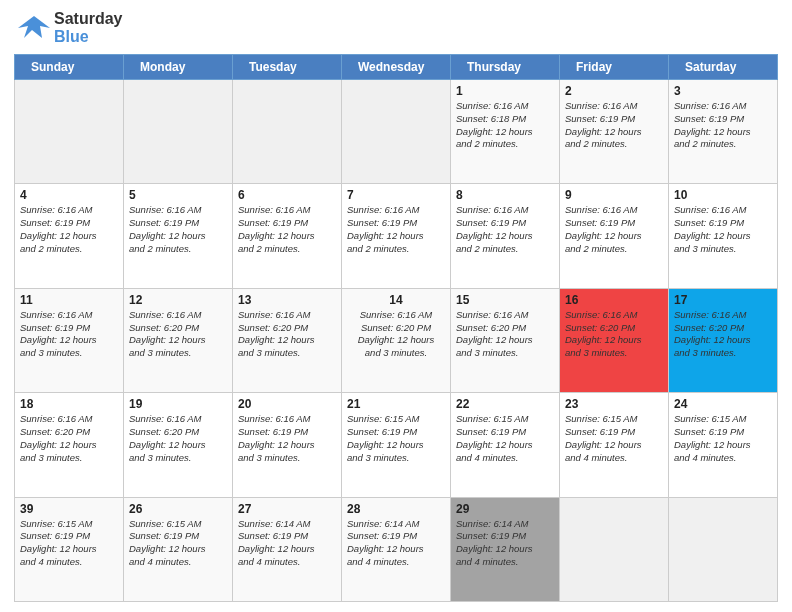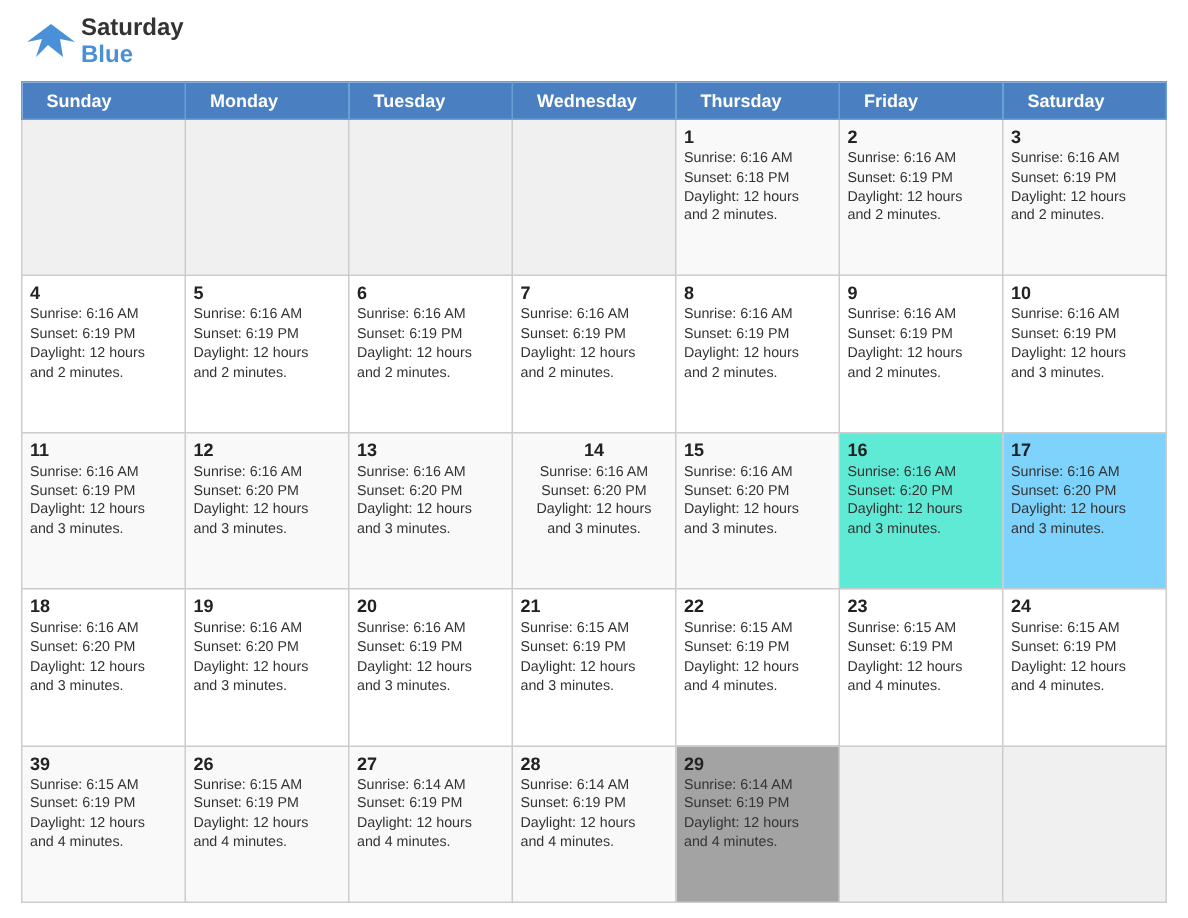--- a/index.html
+++ b/index.html
@@ -76,20 +76,21 @@
       font-size: 12px;
       font-weight: bold;
       color: #222;
       display: block;
       margin-bottom: 2px;
     }
     .day-info {
       font-size: 9.5px;
       color: #333;
       line-height: 1.35;
+      font-style: italic;
     }
     .empty-cell {
       background: #f0f0f0 !important;
     }
   </style>
 </head>
 <body>
 
 <div class="page">
   <div class="header">
@@ -228,28 +229,28 @@
 Daylight: 12 hours
 and 3 minutes.</div>
           </td>
           <td style="background: rgb(249, 249, 249);">
             <span class="day-number">15</span>
             <div class="day-info" style="white-space: pre-line;">Sunrise: 6:16 AM
 Sunset: 6:20 PM
 Daylight: 12 hours
 and 3 minutes.</div>
           </td>
-          <td style="background: #5eead4;">
+          <td style="background: #ef4444;">
             <span class="day-number">16</span>
             <div class="day-info" style="white-space: pre-line;">Sunrise: 6:16 AM
 Sunset: 6:20 PM
 Daylight: 12 hours
 and 3 minutes.</div>
           </td>
-          <td style="background: #7dd3fc; margin-left: 20px;">
+          <td style="background: #0ea5e9; margin-left: 20px;">
             <span class="day-number">17</span>
             <div class="day-info" style="white-space: pre-line;">Sunrise: 6:16 AM
 Sunset: 6:20 PM
 Daylight: 12 hours
 and 3 minutes.</div>
           </td>
         </tr>
         <tr>
           <td style="background: rgb(255, 255, 255); margin-top: 16px;">
             <span class="day-number">18</span>

